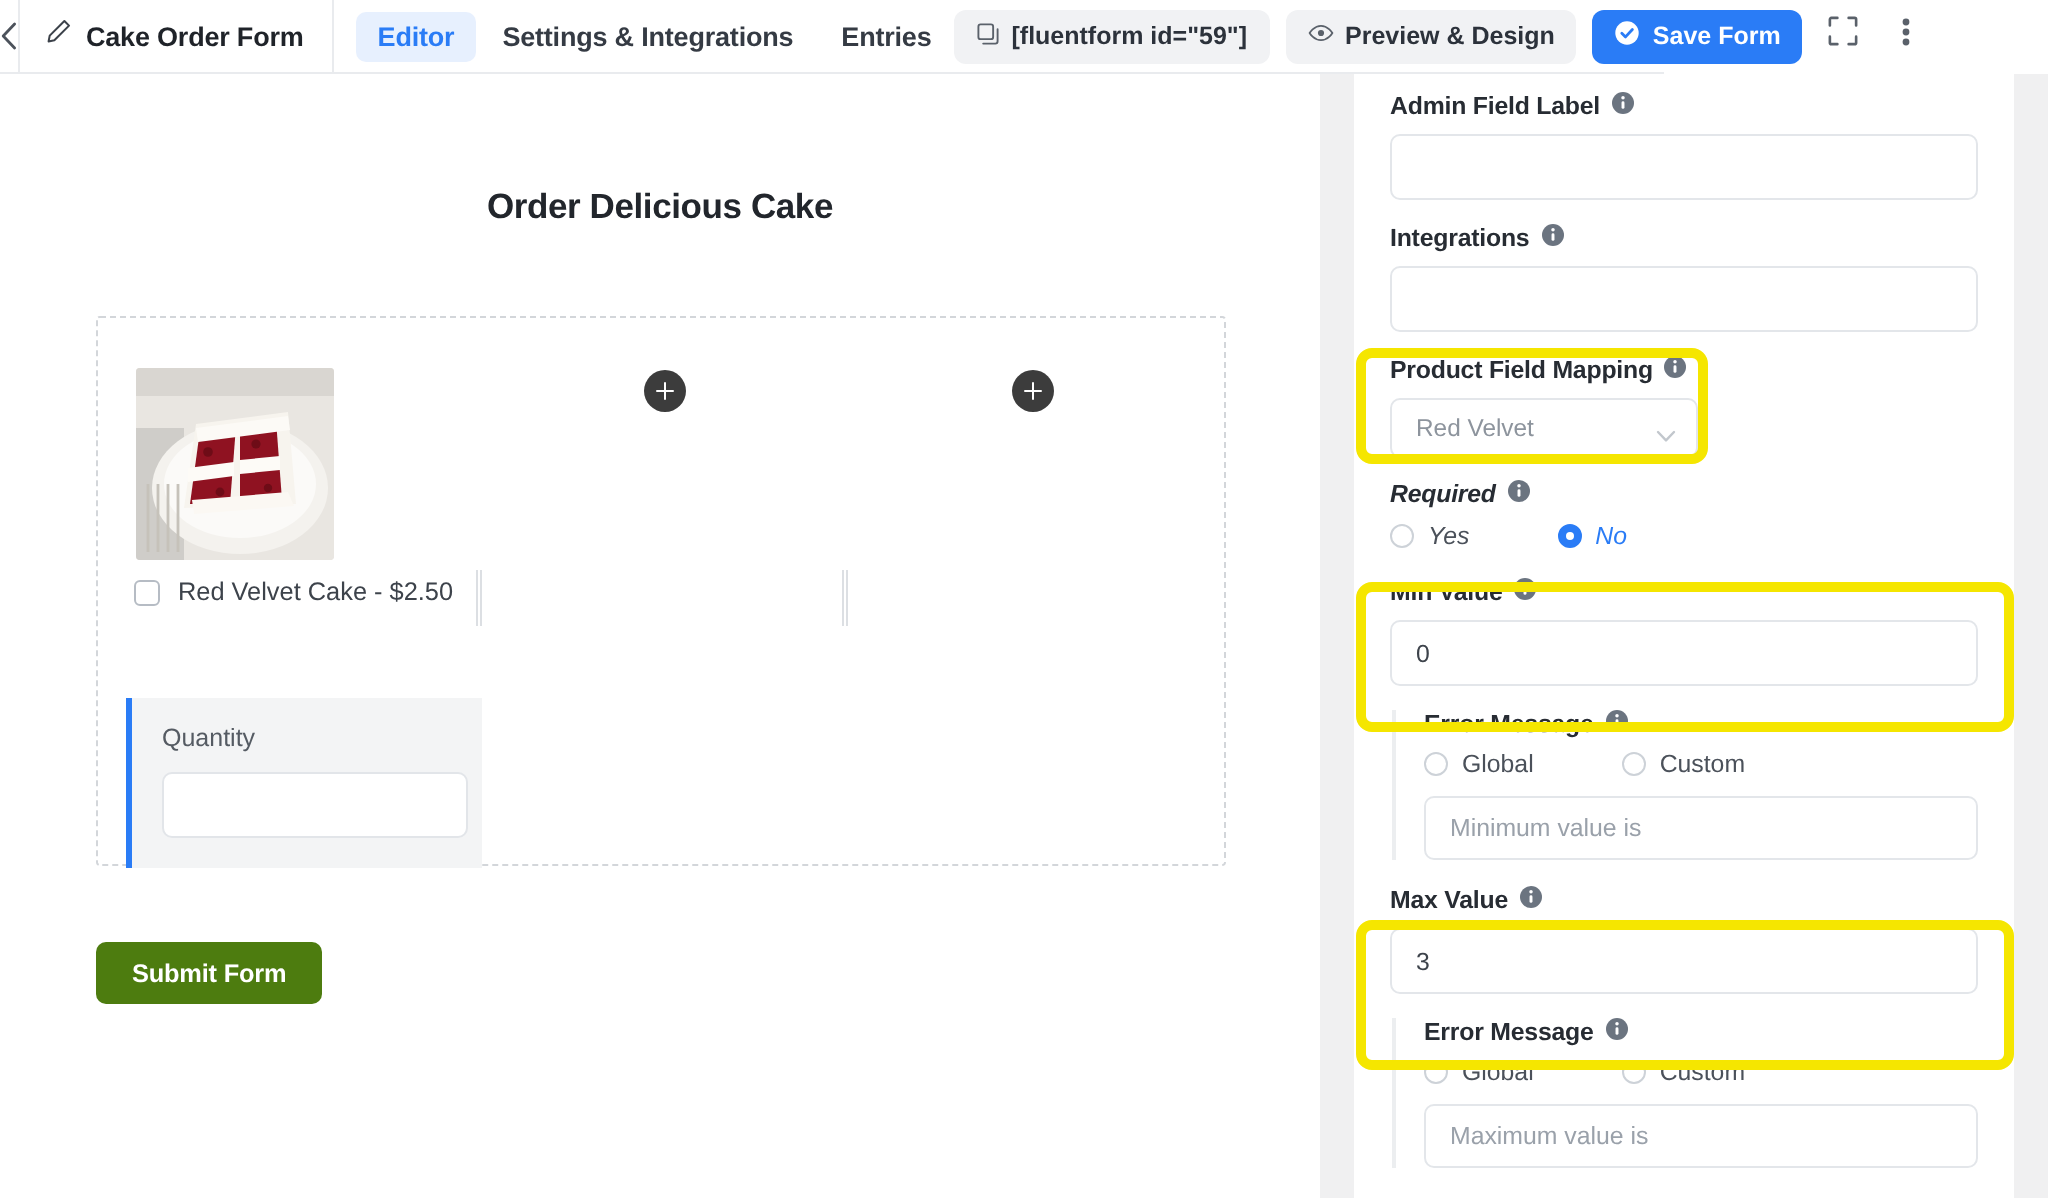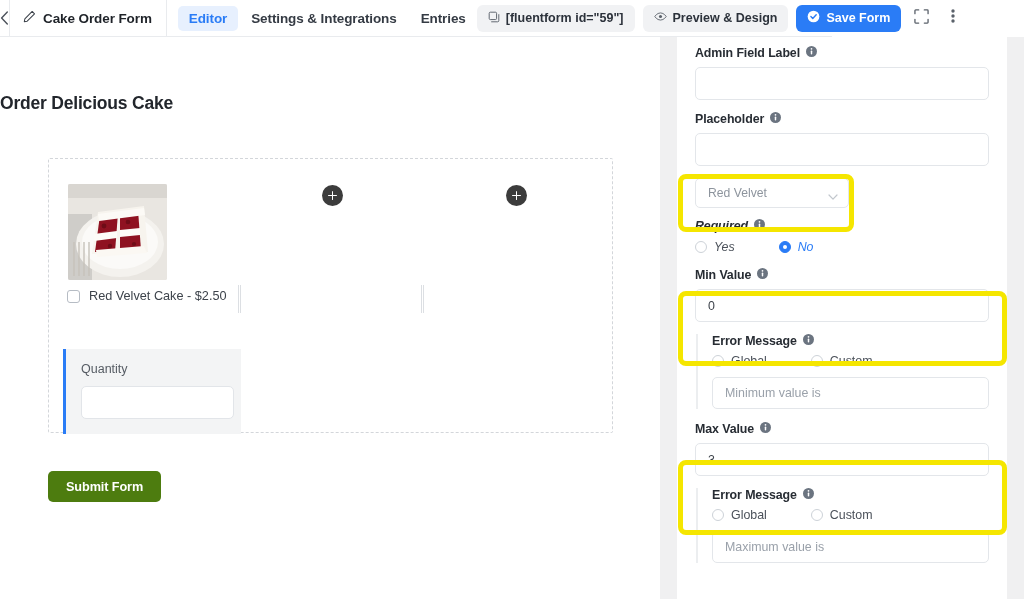--- a/index.html
+++ b/index.html
@@ -62,20 +62,21 @@
 
   
   .canvas {
     position: absolute; top: 37px; left: 0;
     width: 660px; height: 562px;
     background: #ffffff;
     overflow: hidden;
   }
   .form-title {
     margin-top: 56px;
+    text-align: center;
     font-size: 17.5px; font-weight: 700; color: #22262c; letter-spacing: -0.2px;
   }
   .dashed-box {
     position: absolute; left: 48px; top: 121px;
     width: 565px; height: 275px;
     border: 1px dashed #d3d6da;
     border-radius: 2px;
   }
   .cake-img {
     position: absolute; left: 19px; top: 25px;
@@ -374,33 +375,43 @@
               <rect x="5.2" y="5" width="1.6" height="4.2" rx="0.8" fill="#fff"></rect>
               <circle cx="6" cy="3.1" r="0.95" fill="#fff"></circle>
             </svg>
         </span>
       </div>
       <input class="txt-input" type="text" value="" style="">
     </div>
 
     <div class="field">
       <div class="field-label">
-        <span>Placeholder</span>
+        <span>Integrations</span>
         <span class="info-icon">
           <svg width="11" height="11" viewBox="0 0 12 12">
               <circle cx="6" cy="6" r="6" fill="#6b7480"></circle>
               <rect x="5.2" y="5" width="1.6" height="4.2" rx="0.8" fill="#fff"></rect>
               <circle cx="6" cy="3.1" r="0.95" fill="#fff"></circle>
             </svg>
         </span>
       </div>
       <input class="txt-input" type="text" value="" style="">
     </div>
 
     <div class="field" style="margin-bottom:11px;">
+      <div class="field-label">
+        <span>Product Field Mapping</span>
+        <span class="info-icon">
+          <svg width="11" height="11" viewBox="0 0 12 12">
+              <circle cx="6" cy="6" r="6" fill="#6b7480"></circle>
+              <rect x="5.2" y="5" width="1.6" height="4.2" rx="0.8" fill="#fff"></rect>
+              <circle cx="6" cy="3.1" r="0.95" fill="#fff"></circle>
+            </svg>
+        </span>
+      </div>
       <div class="select-box">
         <span>Red Velvet</span>
         <span class="chev">
           <svg width="10" height="7" viewBox="0 0 10 7">
               <path d="M1 1l4 4.2L9 1" stroke="#c2c7cd" stroke-width="1.2" fill="none" stroke-linecap="round" stroke-linejoin="round"></path>
             </svg>
         </span>
       </div>
     </div>
 

